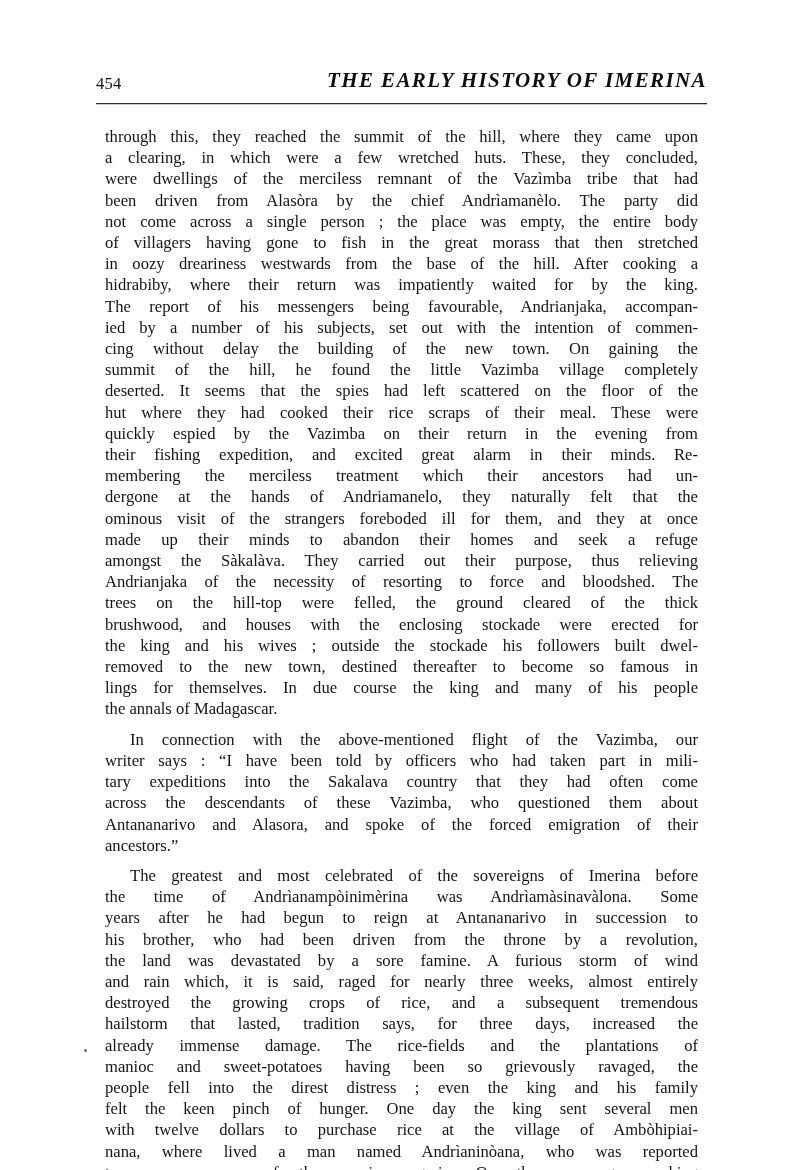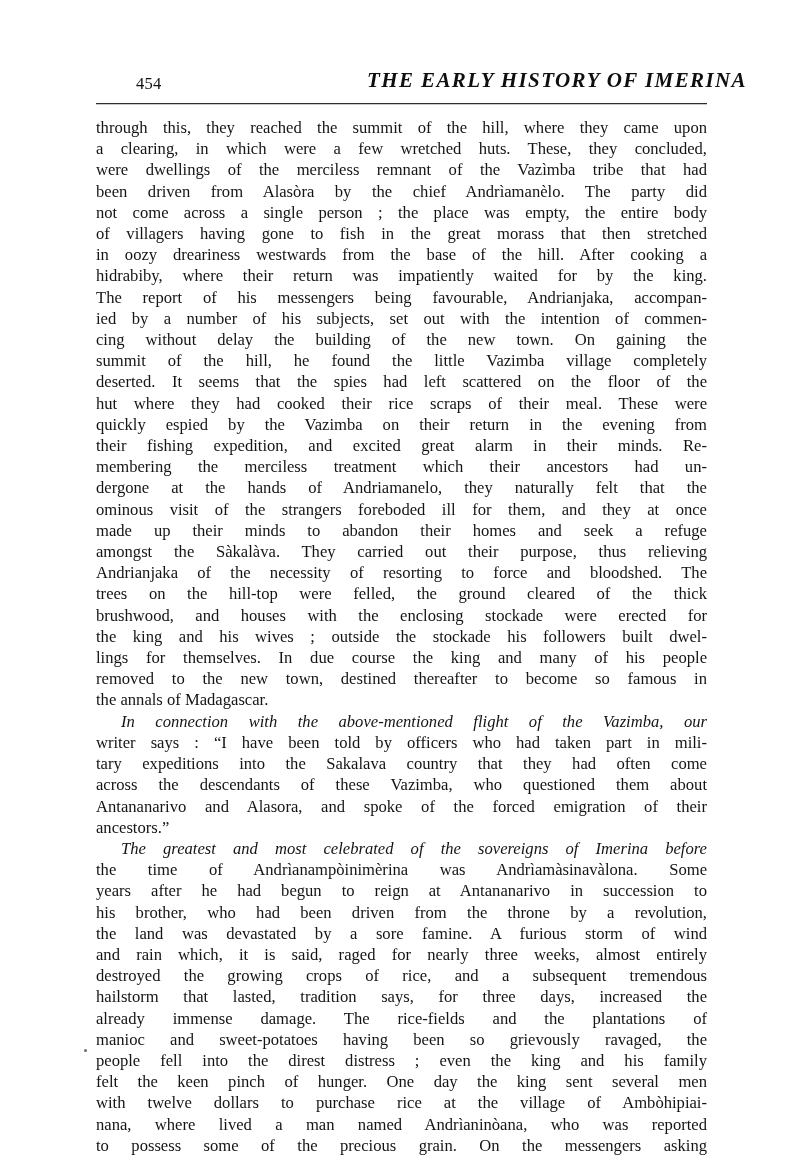--- a/index.html
+++ b/index.html
@@ -24,21 +24,20 @@
     background: #ffffff;
   }
 
   
   .running-head {
     position: absolute;
     left: 96px;
     top: 68px;
     width: 611px;
     height: 30px;
-    margin-left: 40px;
   }
   .folio {
     position: absolute;
     left: 0;
     top: 6px;
     font-size: 16.5px;
     letter-spacing: 0.3px;
     color: #111;
   }
   .head-title {
@@ -75,21 +74,21 @@
   }
 
   
   .textblock {
     position: absolute;
     left: 96px;
     top: 117px;
     width: 611px;
   }
   .para {
-    margin: 0;
+    margin: 9px;
     font-size: 16.6px;
     line-height: 21.2px;
     text-align: justify;
     text-justify: inter-word;
     color: #141414;
     hyphens: none;
   }
   .para.indent {
     text-indent: 25px;
   }
@@ -104,21 +103,20 @@
     text-align-last: justify;
     white-space: normal;
   }
   .para .line.last {
     text-align: right;
     text-align-last: left;
     white-space: normal;
   }
   .para .line.first-indent {
     text-indent: 25px;
-    font-style: italic;
   }
 
   
   .speck {
     position: absolute;
     left: 84px;
     top: 1049px;
     width: 3px;
     height: 3px;
     background: #3a3a3a;
@@ -157,22 +155,22 @@
         <span class="line just">their fishing expedition, and excited great alarm in their minds.   Re-</span>
         <span class="line just">membering the merciless treatment which their ancestors had un-</span>
         <span class="line just">dergone at the hands of Andriamanelo, they naturally felt that the</span>
         <span class="line just">ominous visit of the strangers foreboded ill for them, and they at once</span>
         <span class="line just">made up their minds to abandon their homes and seek a refuge</span>
         <span class="line just">amongst the Sàkalàva.   They carried out their purpose, thus relieving</span>
         <span class="line just">Andrianjaka of the necessity of resorting to force and bloodshed.   The</span>
         <span class="line just">trees on the hill-top were felled, the ground cleared of the thick</span>
         <span class="line just">brushwood, and houses with the enclosing stockade were erected for</span>
         <span class="line just">the king and his wives ; outside the stockade his followers built dwel-</span>
+        <span class="line just">removed to the new town, destined thereafter to become so famous in</span>
         <span class="line just">lings for themselves.   In due course the king and many of his people</span>
-        <span class="line just">removed to the new town, destined thereafter to become so famous in</span>
         <span class="line last">the annals of Madagascar.</span>
       </p>
       <p class="para indent" style="text-indent: 0px;">
         <span class="line just first-indent">In connection with the above-mentioned flight of the Vazimba, our</span>
         <span class="line just">writer says :   “I have been told by officers who had taken part in mili-</span>
         <span class="line just">tary expeditions into the Sakalava country that they had often come</span>
         <span class="line just">across the descendants of these Vazimba, who questioned them about</span>
         <span class="line just">Antananarivo and Alasora, and spoke of the forced emigration of their</span>
         <span class="line last">ancestors.”</span>
       </p>

